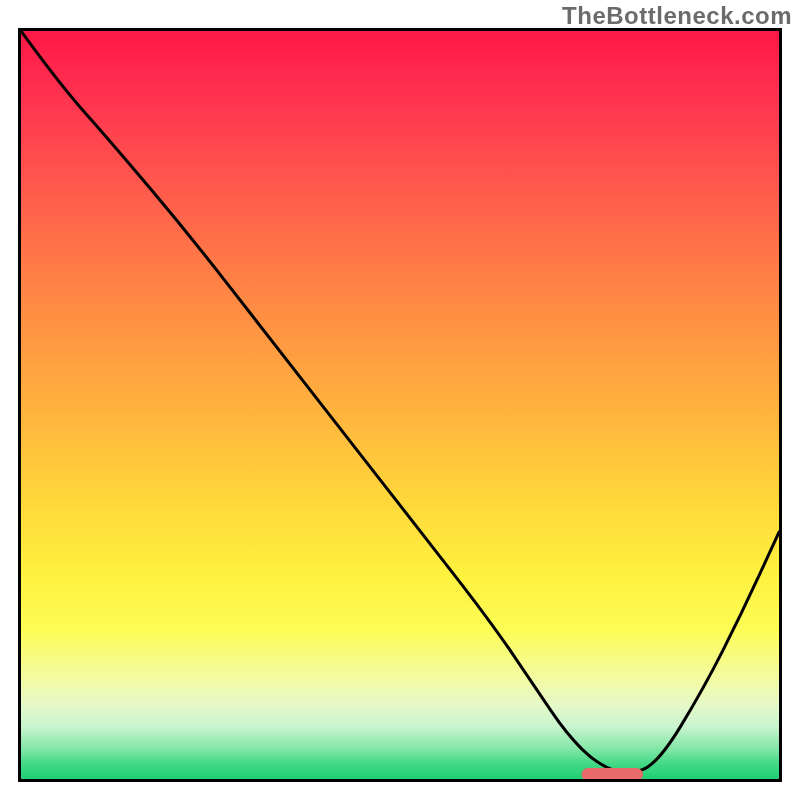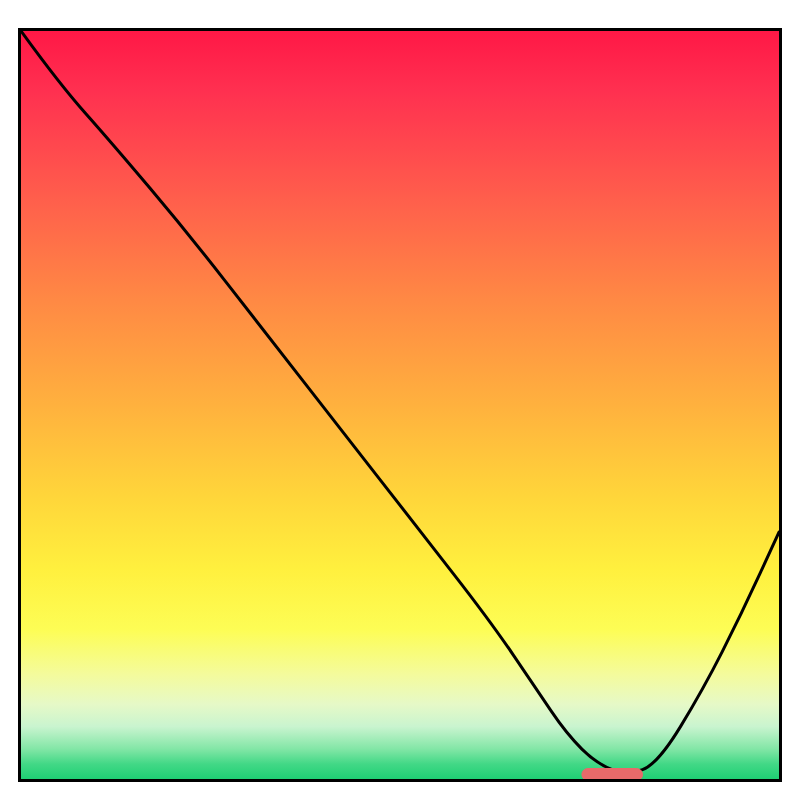--- a/index.html
+++ b/index.html
@@ -73,20 +73,21 @@
     fill: #e86a6a;
     stroke: #e86a6a;
     stroke-width: 1;
   }
 </style>
 </head>
 <body>
 
 <div class="stage">
 
+  <div class="watermark">TheBottleneck.com</div>
 
   <div class="plot-wrap">
     <div class="gradient"></div>
 
     <svg class="curve" viewBox="0 0 758 748" preserveAspectRatio="none">
       <path class="line" d="M 0,0 Q 37.9,52.360000000000014 64.42999999999999,82.28000000000003 Q 90.96,112.20000000000005 128.85999999999999,157.08000000000004 Q 166.76,201.96000000000004 204.66,250.58 Q 242.56,299.2 280.46000000000004,347.82 Q 318.36,396.44 356.26,445.05999999999995 Q 394.16,493.67999999999995 432.06,542.3 Q 469.96,590.9200000000001 492.70000000000005,624.58 Q 515.44,658.24 530.6,680.6800000000001 Q 545.76,703.12 560.9200000000001,718.0799999999999 Q 576.08,733.04 591.24,738.65 Q 606.4,744.26 621.56,738.65 Q 636.72,733.04 659.46,695.64 Q 682.2,658.24 701.1500000000001,620.84 Q 720.1,583.44 739.05,542.3 T 758,501.15999999999997"></path>
       <rect class="marker" rx="6" ry="6" x="560.92" y="737.512" width="60.64" height="12"></rect>
     </svg>
   </div>
 

